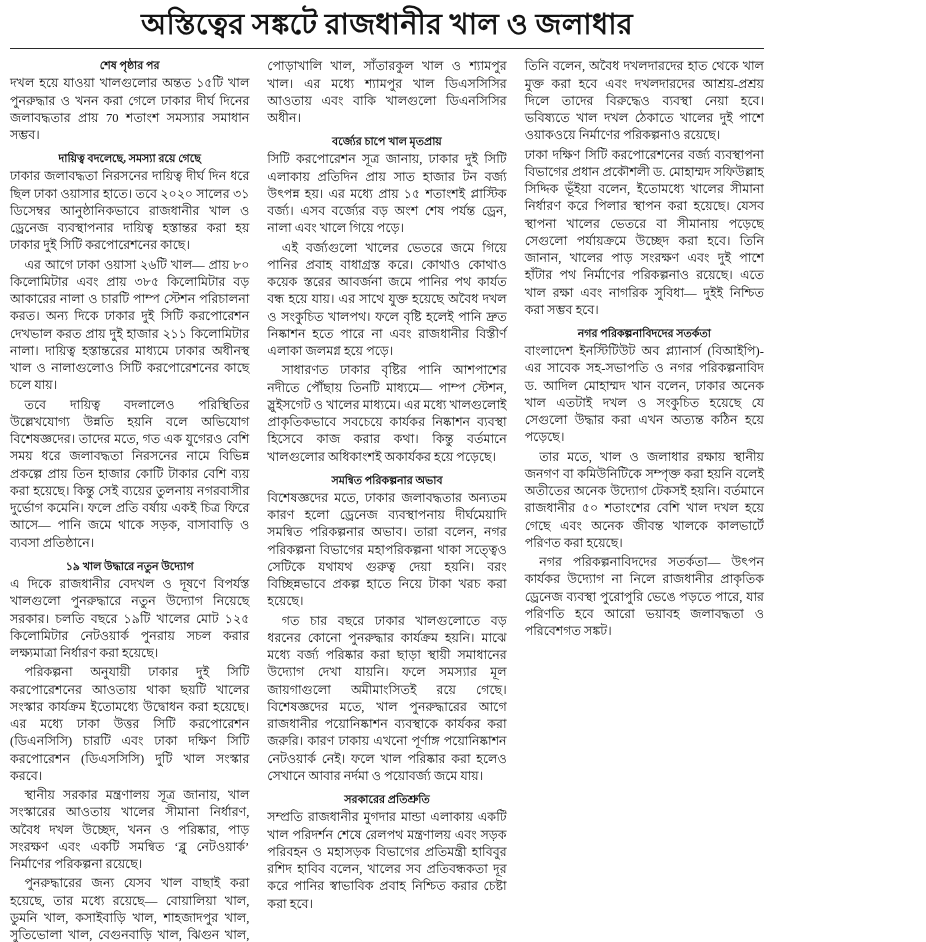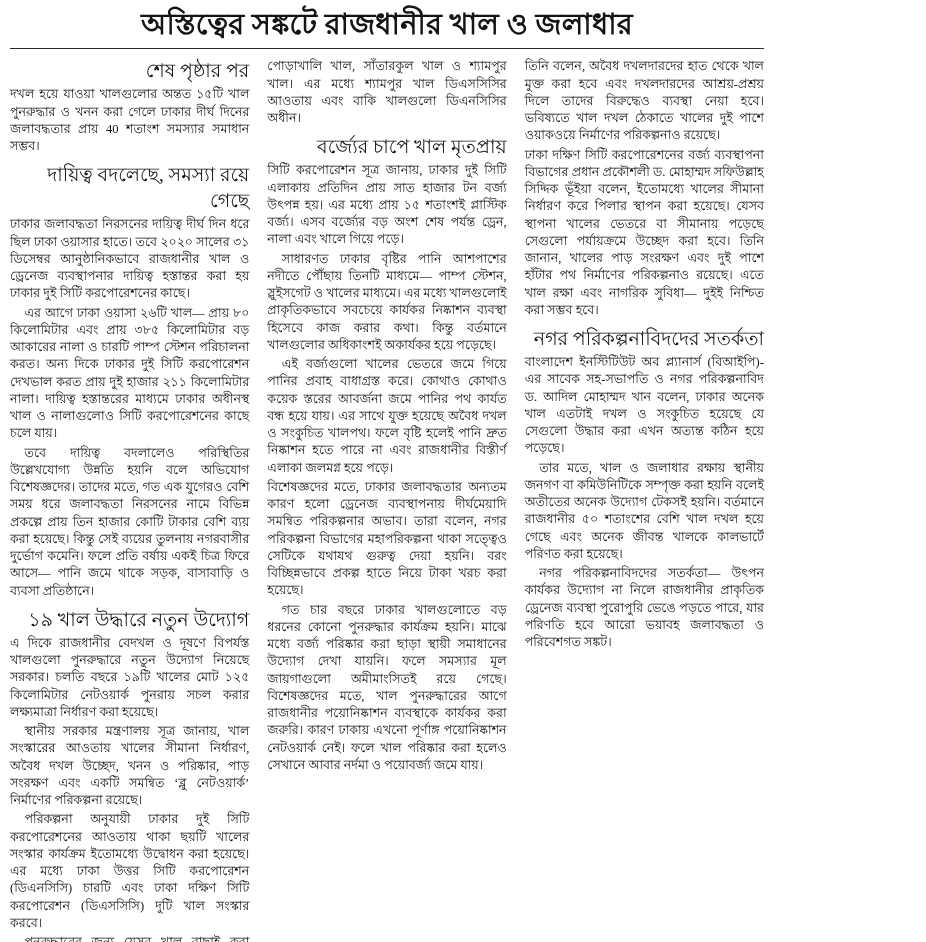--- a/index.html
+++ b/index.html
@@ -35,24 +35,24 @@
     align-items: flex-start;
   }
   .col {
     flex: 1 1 0;
     min-width: 0;
     text-align: justify;
     font-size: 12.6px;
     line-height: 1.37;
   }
   .col h3 {
-    font-size: 19px;
-    font-weight: 400;
+    font-size: 11px;
+    font-weight: 700;
     margin: 7px 0 2px 0;
-    text-align: right;
+    text-align: center;
   }
   .col h3.first {
     margin-top: 0;
   }
   .col p {
     margin: 0 0 2px 0;
     text-indent: 1.15em;
   }
   .col p.flush {
     text-indent: 0;
@@ -60,39 +60,42 @@
 </style>
 </head>
 <body>
 
 <div class="page">
   <h1 class="article-title">অস্তিত্বের সঙ্কটে রাজধানীর খাল ও জলাধার</h1>
   <hr class="title-divider">
   <div class="columns">
       <div class="col">
         <h3 class="first">শেষ পৃষ্ঠার পর</h3>
-        <p class="flush">দখল হয়ে যাওয়া খালগুলোর অন্তত ১৫টি খাল পুনরুদ্ধার ও খনন করা গেলে ঢাকার দীর্ঘ দিনের জলাবদ্ধতার প্রায় 40 শতাংশ সমস্যার সমাধান সম্ভব।</p>
+        <p class="flush">দখল হয়ে যাওয়া খালগুলোর অন্তত ১৫টি খাল পুনরুদ্ধার ও খনন করা গেলে ঢাকার দীর্ঘ দিনের জলাবদ্ধতার প্রায় 70 শতাংশ সমস্যার সমাধান সম্ভব।</p>
         <h3>দায়িত্ব বদলেছে, সমস্যা রয়ে গেছে</h3>
         <p class="flush">ঢাকার জলাবদ্ধতা নিরসনের দায়িত্ব দীর্ঘ দিন ধরে ছিল ঢাকা ওয়াসার হাতে। তবে ২০২০ সালের ৩১ ডিসেম্বর আনুষ্ঠানিকভাবে রাজধানীর খাল ও ড্রেনেজ ব্যবস্থাপনার দায়িত্ব হস্তান্তর করা হয় ঢাকার দুই সিটি করপোরেশনের কাছে।</p>
         <p>এর আগে ঢাকা ওয়াসা ২৬টি খাল— প্রায় ৮০ কিলোমিটার এবং প্রায় ৩৮৫ কিলোমিটার বড় আকারের নালা ও চারটি পাম্প স্টেশন পরিচালনা করত। অন্য দিকে ঢাকার দুই সিটি করপোরেশন দেখভাল করত প্রায় দুই হাজার ২১১ কিলোমিটার নালা। দায়িত্ব হস্তান্তরের মাধ্যমে ঢাকার অধীনস্থ খাল ও নালাগুলোও সিটি করপোরেশনের কাছে চলে যায়।</p>
         <p>তবে দায়িত্ব বদলালেও পরিস্থিতির উল্লেখযোগ্য উন্নতি হয়নি বলে অভিযোগ বিশেষজ্ঞদের। তাদের মতে, গত এক যুগেরও বেশি সময় ধরে জলাবদ্ধতা নিরসনের নামে বিভিন্ন প্রকল্পে প্রায় তিন হাজার কোটি টাকার বেশি ব্যয় করা হয়েছে। কিন্তু সেই ব্যয়ের তুলনায় নগরবাসীর দুর্ভোগ কমেনি। ফলে প্রতি বর্ষায় একই চিত্র ফিরে আসে— পানি জমে থাকে সড়ক, বাসাবাড়ি ও ব্যবসা প্রতিষ্ঠানে।</p>
         <h3>১৯ খাল উদ্ধারে নতুন উদ্যোগ</h3>
         <p class="flush">এ দিকে রাজধানীর বেদখল ও দূষণে বিপর্যস্ত খালগুলো পুনরুদ্ধারে নতুন উদ্যোগ নিয়েছে সরকার। চলতি বছরে ১৯টি খালের মোট ১২৫ কিলোমিটার নেটওয়ার্ক পুনরায় সচল করার লক্ষ্যমাত্রা নির্ধারণ করা হয়েছে।</p>
+        <p>পরিকল্পনা অনুযায়ী ঢাকার দুই সিটি করপোরেশনের আওতায় থাকা ছয়টি খালের সংস্কার কার্যক্রম ইতোমধ্যে উদ্বোধন করা হয়েছে। এর মধ্যে ঢাকা উত্তর সিটি করপোরেশন (ডিএনসিসি) চারটি এবং ঢাকা দক্ষিণ সিটি করপোরেশন (ডিএসসিসি) দুটি খাল সংস্কার করবে।</p>
         <p>স্থানীয় সরকার মন্ত্রণালয় সূত্র জানায়, খাল সংস্কারের আওতায় খালের সীমানা নির্ধারণ, অবৈধ দখল উচ্ছেদ, খনন ও পরিষ্কার, পাড় সংরক্ষণ এবং একটি সমন্বিত ‘ব্লু নেটওয়ার্ক’ নির্মাণের পরিকল্পনা রয়েছে।</p>
-        <p>পরিকল্পনা অনুযায়ী ঢাকার দুই সিটি করপোরেশনের আওতায় থাকা ছয়টি খালের সংস্কার কার্যক্রম ইতোমধ্যে উদ্বোধন করা হয়েছে। এর মধ্যে ঢাকা উত্তর সিটি করপোরেশন (ডিএনসিসি) চারটি এবং ঢাকা দক্ষিণ সিটি করপোরেশন (ডিএসসিসি) দুটি খাল সংস্কার করবে।</p>
         <p>পুনরুদ্ধারের জন্য যেসব খাল বাছাই করা হয়েছে, তার মধ্যে রয়েছে— বোয়ালিয়া খাল, ডুমনি খাল, কসাইবাড়ি খাল, শাহজাদপুর খাল, সুতিভোলা খাল, বেগুনবাড়ি খাল, ঝিগুন খাল, সেনিতি খাল, ভারাইল</p>
       </div>
       <div class="col">
         <p class="flush">পোড়াখালি খাল, সাঁতারকুল খাল ও শ্যামপুর খাল। এর মধ্যে শ্যামপুর খাল ডিএসসিসির আওতায় এবং বাকি খালগুলো ডিএনসিসির অধীন।</p>
         <h3>বর্জ্যের চাপে খাল মৃতপ্রায়</h3>
         <p class="flush">সিটি করপোরেশন সূত্র জানায়, ঢাকার দুই সিটি এলাকায় প্রতিদিন প্রায় সাত হাজার টন বর্জ্য উৎপন্ন হয়। এর মধ্যে প্রায় ১৫ শতাংশই প্লাস্টিক বর্জ্য। এসব বর্জ্যের বড় অংশ শেষ পর্যন্ত ড্রেন, নালা এবং খালে গিয়ে পড়ে।</p>
+        <p>এই বর্জ্যগুলো খালের ভেতরে জমে গিয়ে পানির প্রবাহ বাধাগ্রস্ত করে। কোথাও কোথাও কয়েক স্তরের আবর্জনা জমে পানির পথ কার্যত বন্ধ হয়ে যায়। এর সাথে যুক্ত হয়েছে অবৈধ দখল ও সংকুচিত খালপথ। ফলে বৃষ্টি হলেই পানি দ্রুত নিষ্কাশন হতে পারে না এবং রাজধানীর বিস্তীর্ণ এলাকা জলমগ্ন হয়ে পড়ে।</p>
         <p>সাধারণত ঢাকার বৃষ্টির পানি আশপাশের নদীতে পৌঁছায় তিনটি মাধ্যমে— পাম্প স্টেশন, স্লুইসগেট ও খালের মাধ্যমে। এর মধ্যে খালগুলোই প্রাকৃতিকভাবে সবচেয়ে কার্যকর নিষ্কাশন ব্যবস্থা হিসেবে কাজ করার কথা। কিন্তু বর্তমানে খালগুলোর অধিকাংশই অকার্যকর হয়ে পড়েছে।</p>
-        <p>এই বর্জ্যগুলো খালের ভেতরে জমে গিয়ে পানির প্রবাহ বাধাগ্রস্ত করে। কোথাও কোথাও কয়েক স্তরের আবর্জনা জমে পানির পথ কার্যত বন্ধ হয়ে যায়। এর সাথে যুক্ত হয়েছে অবৈধ দখল ও সংকুচিত খালপথ। ফলে বৃষ্টি হলেই পানি দ্রুত নিষ্কাশন হতে পারে না এবং রাজধানীর বিস্তীর্ণ এলাকা জলমগ্ন হয়ে পড়ে।</p>
+        <h3>সমন্বিত পরিকল্পনার অভাব</h3>
         <p class="flush">বিশেষজ্ঞদের মতে, ঢাকার জলাবদ্ধতার অন্যতম কারণ হলো ড্রেনেজ ব্যবস্থাপনায় দীর্ঘমেয়াদি সমন্বিত পরিকল্পনার অভাব। তারা বলেন, নগর পরিকল্পনা বিভাগের মহাপরিকল্পনা থাকা সত্ত্বেও সেটিকে যথাযথ গুরুত্ব দেয়া হয়নি। বরং বিচ্ছিন্নভাবে প্রকল্প হাতে নিয়ে টাকা খরচ করা হয়েছে।</p>
         <p>গত চার বছরে ঢাকার খালগুলোতে বড় ধরনের কোনো পুনরুদ্ধার কার্যক্রম হয়নি। মাঝে মধ্যে বর্জ্য পরিষ্কার করা ছাড়া স্থায়ী সমাধানের উদ্যোগ দেখা যায়নি। ফলে সমস্যার মূল জায়গাগুলো অমীমাংসিতই রয়ে গেছে। বিশেষজ্ঞদের মতে, খাল পুনরুদ্ধারের আগে রাজধানীর পয়োনিষ্কাশন ব্যবস্থাকে কার্যকর করা জরুরি। কারণ ঢাকায় এখনো পূর্ণাঙ্গ পয়োনিষ্কাশন নেটওয়ার্ক নেই। ফলে খাল পরিষ্কার করা হলেও সেখানে আবার নর্দমা ও পয়োবর্জ্য জমে যায়।</p>
+        <h3>সরকারের প্রতিশ্রুতি</h3>
+        <p class="flush">সম্প্রতি রাজধানীর মুগদার মান্ডা এলাকায় একটি খাল পরিদর্শন শেষে রেলপথ মন্ত্রণালয় এবং সড়ক পরিবহন ও মহাসড়ক বিভাগের প্রতিমন্ত্রী হাবিবুর রশিদ হাবিব বলেন, খালের সব প্রতিবন্ধকতা দূর করে পানির স্বাভাবিক প্রবাহ নিশ্চিত করার চেষ্টা করা হবে।</p>
       </div>
       <div class="col">
         <p class="flush">তিনি বলেন, অবৈধ দখলদারদের হাত থেকে খাল মুক্ত করা হবে এবং দখলদারদের আশ্রয়-প্রশ্রয় দিলে তাদের বিরুদ্ধেও ব্যবস্থা নেয়া হবে। ভবিষ্যতে খাল দখল ঠেকাতে খালের দুই পাশে ওয়াকওয়ে নির্মাণের পরিকল্পনাও রয়েছে।</p>
         <p class="flush">ঢাকা দক্ষিণ সিটি করপোরেশনের বর্জ্য ব্যবস্থাপনা বিভাগের প্রধান প্রকৌশলী ড. মোহাম্মদ সফিউল্লাহ সিদ্দিক ভূঁইয়া বলেন, ইতোমধ্যে খালের সীমানা নির্ধারণ করে পিলার স্থাপন করা হয়েছে। যেসব স্থাপনা খালের ভেতরে বা সীমানায় পড়েছে সেগুলো পর্যায়ক্রমে উচ্ছেদ করা হবে। তিনি জানান, খালের পাড় সংরক্ষণ এবং দুই পাশে হাঁটার পথ নির্মাণের পরিকল্পনাও রয়েছে। এতে খাল রক্ষা এবং নাগরিক সুবিধা— দুইই নিশ্চিত করা সম্ভব হবে।</p>
         <h3>নগর পরিকল্পনাবিদদের সতর্কতা</h3>
         <p class="flush">বাংলাদেশ ইনস্টিটিউট অব প্ল্যানার্স (বিআইপি)- এর সাবেক সহ-সভাপতি ও নগর পরিকল্পনাবিদ ড. আদিল মোহাম্মদ খান বলেন, ঢাকার অনেক খাল এতটাই দখল ও সংকুচিত হয়েছে যে সেগুলো উদ্ধার করা এখন অত্যন্ত কঠিন হয়ে পড়েছে।</p>
         <p>তার মতে, খাল ও জলাধার রক্ষায় স্থানীয় জনগণ বা কমিউনিটিকে সম্পৃক্ত করা হয়নি বলেই অতীতের অনেক উদ্যোগ টেকসই হয়নি। বর্তমানে রাজধানীর ৫০ শতাংশের বেশি খাল দখল হয়ে গেছে এবং অনেক জীবন্ত খালকে কালভার্টে পরিণত করা হয়েছে।</p>
         <p>নগর পরিকল্পনাবিদদের সতর্কতা— উৎপন কার্যকর উদ্যোগ না নিলে রাজধানীর প্রাকৃতিক ড্রেনেজ ব্যবস্থা পুরোপুরি ভেঙে পড়তে পারে, যার পরিণতি হবে আরো ভয়াবহ জলাবদ্ধতা ও পরিবেশগত সঙ্কট।</p>
       </div>
     </div>

